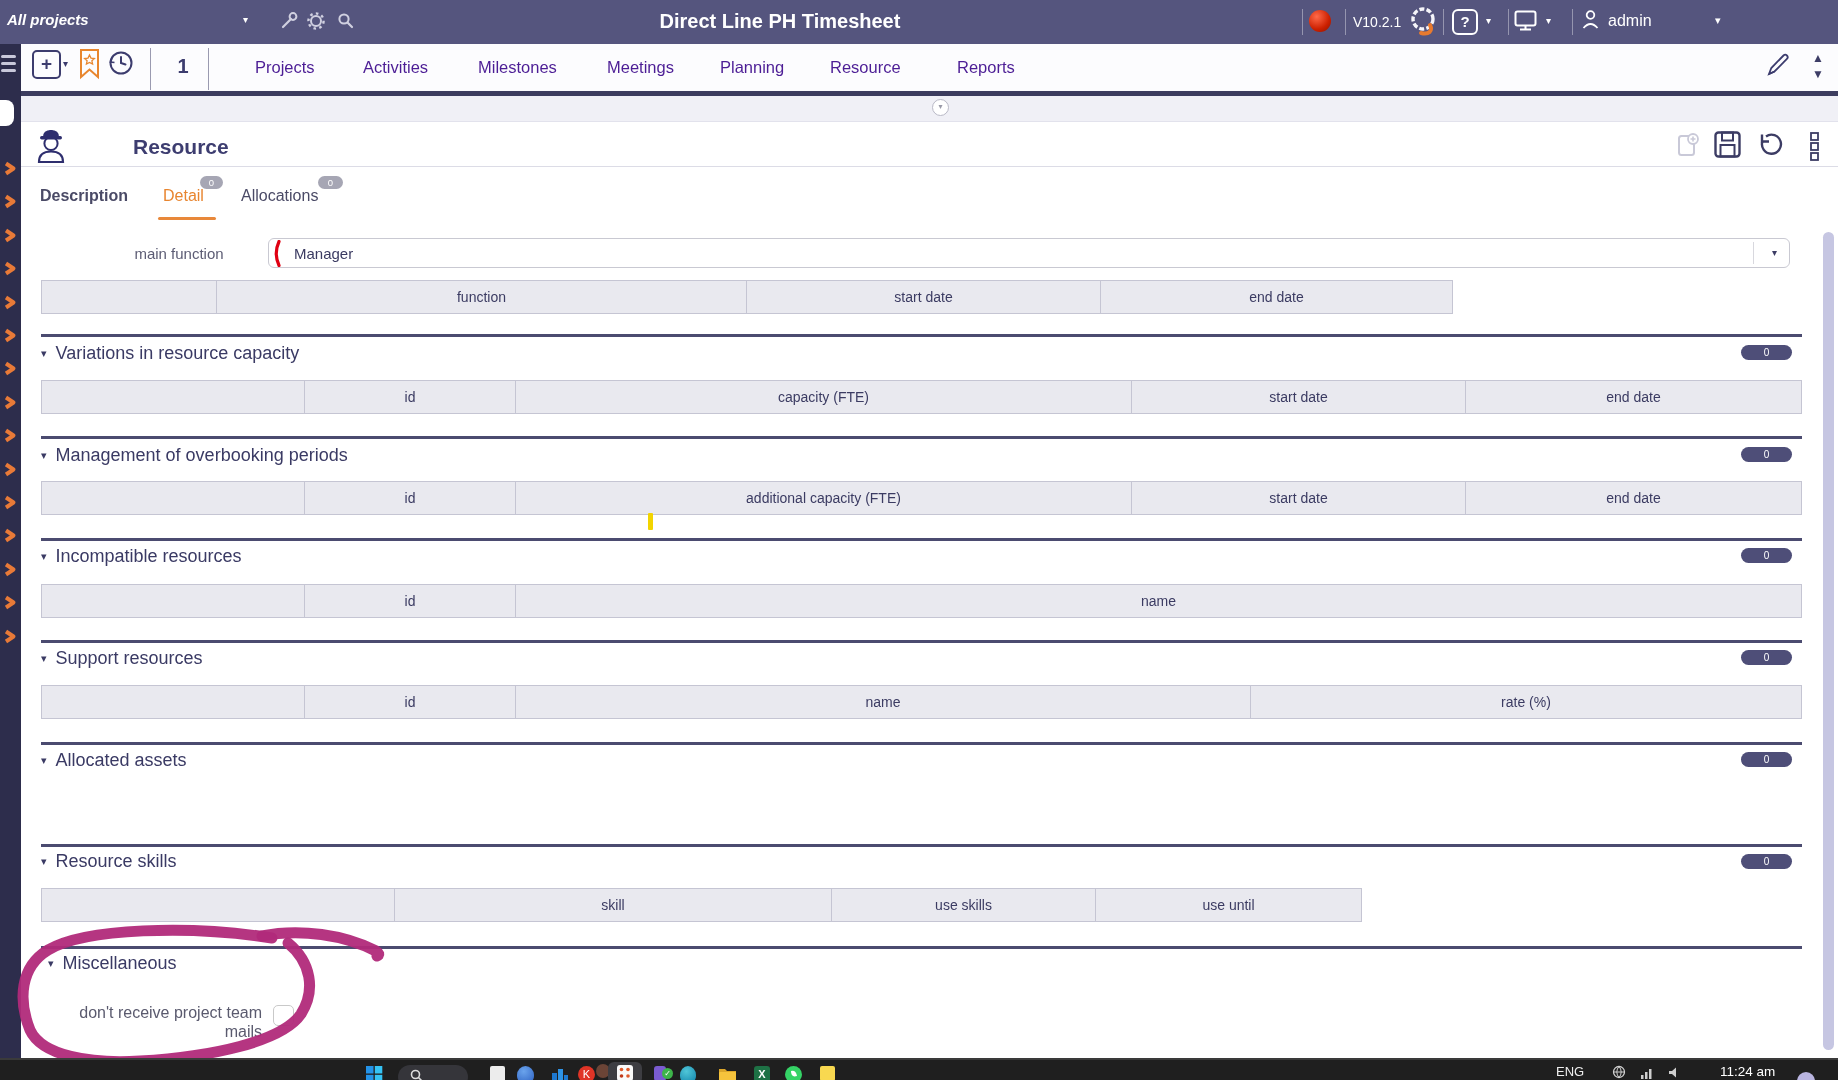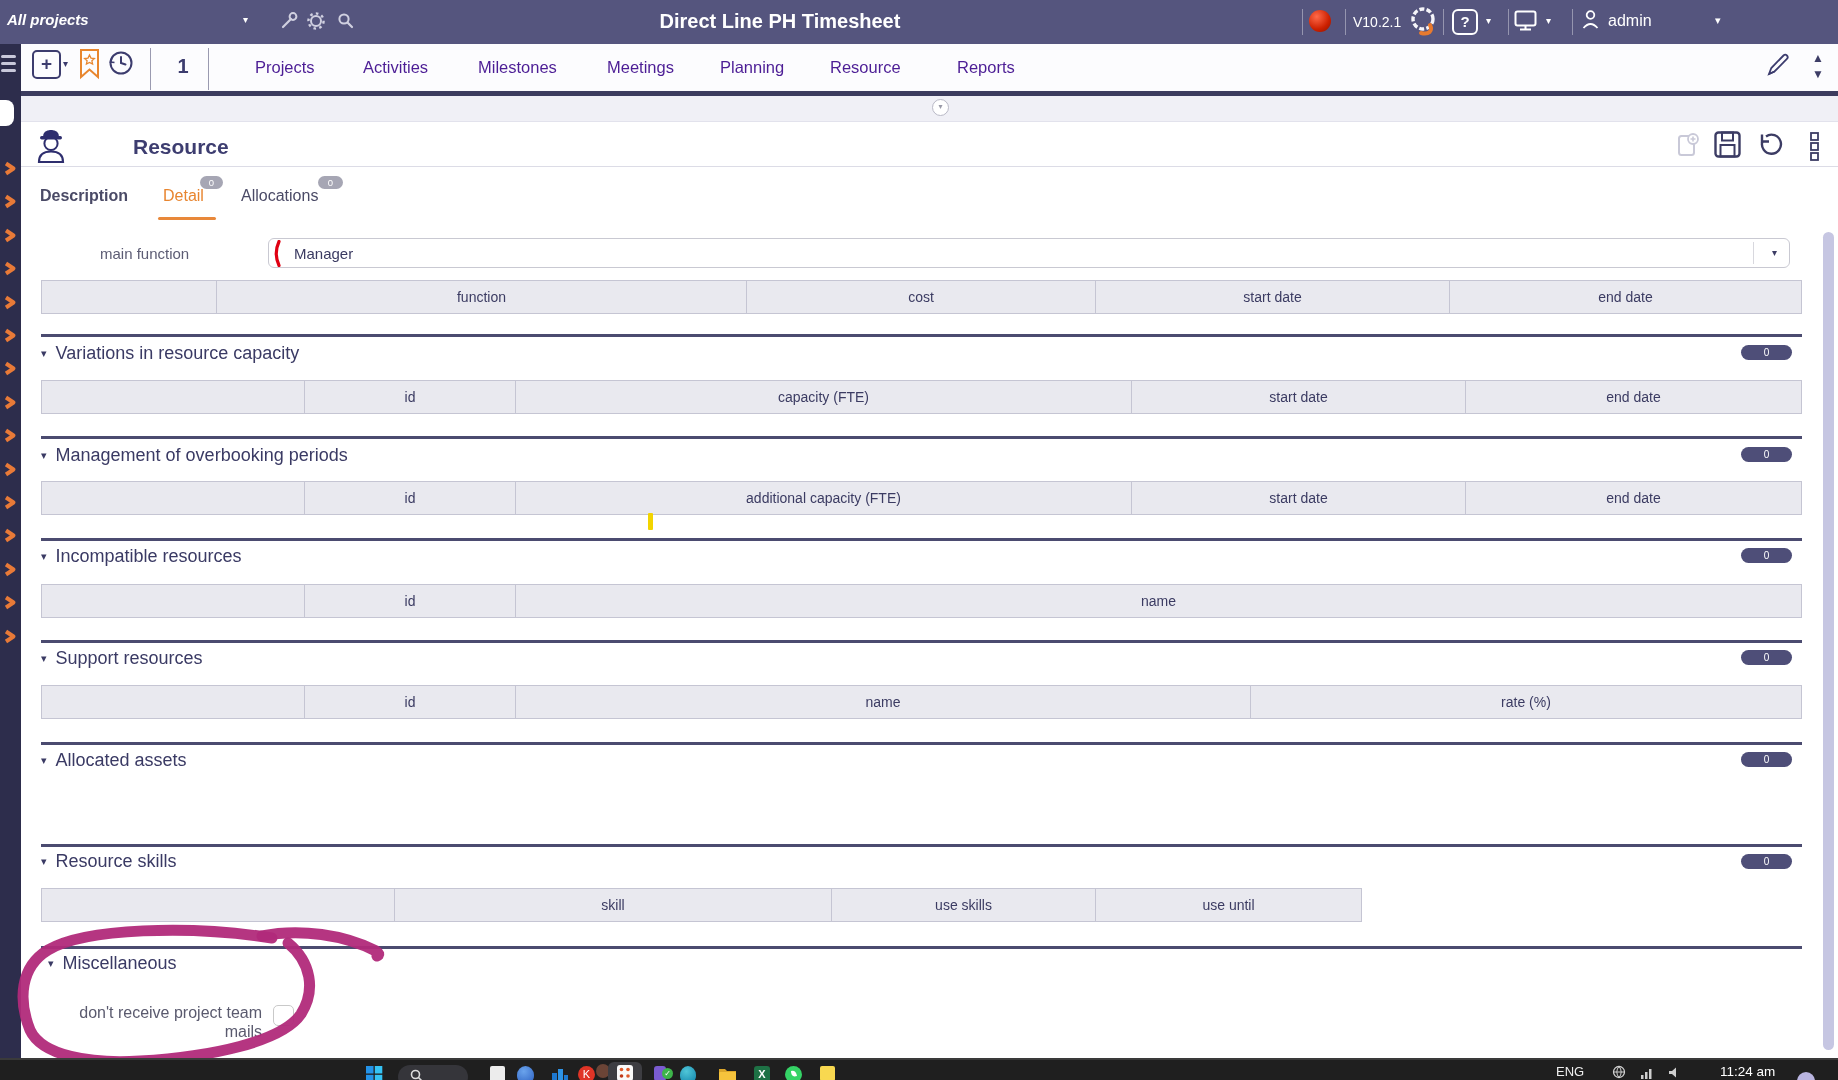--- a/index.html
+++ b/index.html
@@ -232,34 +232,33 @@
       </svg>
   </span>
 
   <span class="tab" style="left:40px;font-weight:bold;">Description</span>
   <span class="tab active" style="left:163px;">Detail</span>
   <span class="tab" style="left:241px;">Allocations</span>
   <span class="tab-badge" style="left:200px;width:23px;">0</span>
   <span class="tab-badge" style="left:318px;width:25px;">0</span>
   <div class="abs" style="left:158px;top:217px;width:58px;height:3px;background:#e8883a;border-radius:2px;"></div>
 
-  <div class="abs" style="left:100px;top:245px;width:158px;text-align:left;font-size:15px;color:#5c5c74;">main function</div>
+  <div class="abs" style="left:100px;top:245px;width:158px;text-align:center;font-size:15px;color:#5c5c74;">main function</div>
   <div class="abs" style="left:268px;top:238px;width:1522px;height:30px;border:1px solid #c9c9d2;border-radius:6px;background:#fff;box-sizing:border-box;">
     <svg width="9" height="27" style="position:absolute;left:3px;top:1px;">
         <path d="M7 1.5 Q1.5 13.5 7 25.5" stroke="#e00012" stroke-width="3.2" fill="none" stroke-linecap="round"></path>
       </svg>
     <span style="position:absolute;left:25px;top:6px;font-size:15px;color:#3b3b62;">Manager</span>
     <div style="position:absolute;right:35px;top:3px;width:1px;height:22px;background:#d8d8de;"></div>
     <span style="position:absolute;right:12px;top:8px;font-size:10px;color:#3c3c64;">▾</span>
   </div>
 
   <div class="tbl" style="top:280px;">
     <div class="c first" style="width:176px;"></div>
     <div class="c" style="width:530px;">function</div>
-    <div class="c" style="width:349px;">cost</div>
     <div class="c" style="width:354px;">start date</div>
     <div class="c" style="width:352px;">end date</div>
   </div>
 
   <div class="sline" style="top:334px;"></div>
   <div class="stitle" style="top:342px;"><span class="tri">▾</span><span>Variations in resource capacity</span></div>
   <div class="badge" style="top:345px;">0</div>
   <div class="tbl" style="top:380px;">
     <div class="c first" style="width:264px;"></div>
     <div class="c" style="width:211px;">id</div>

